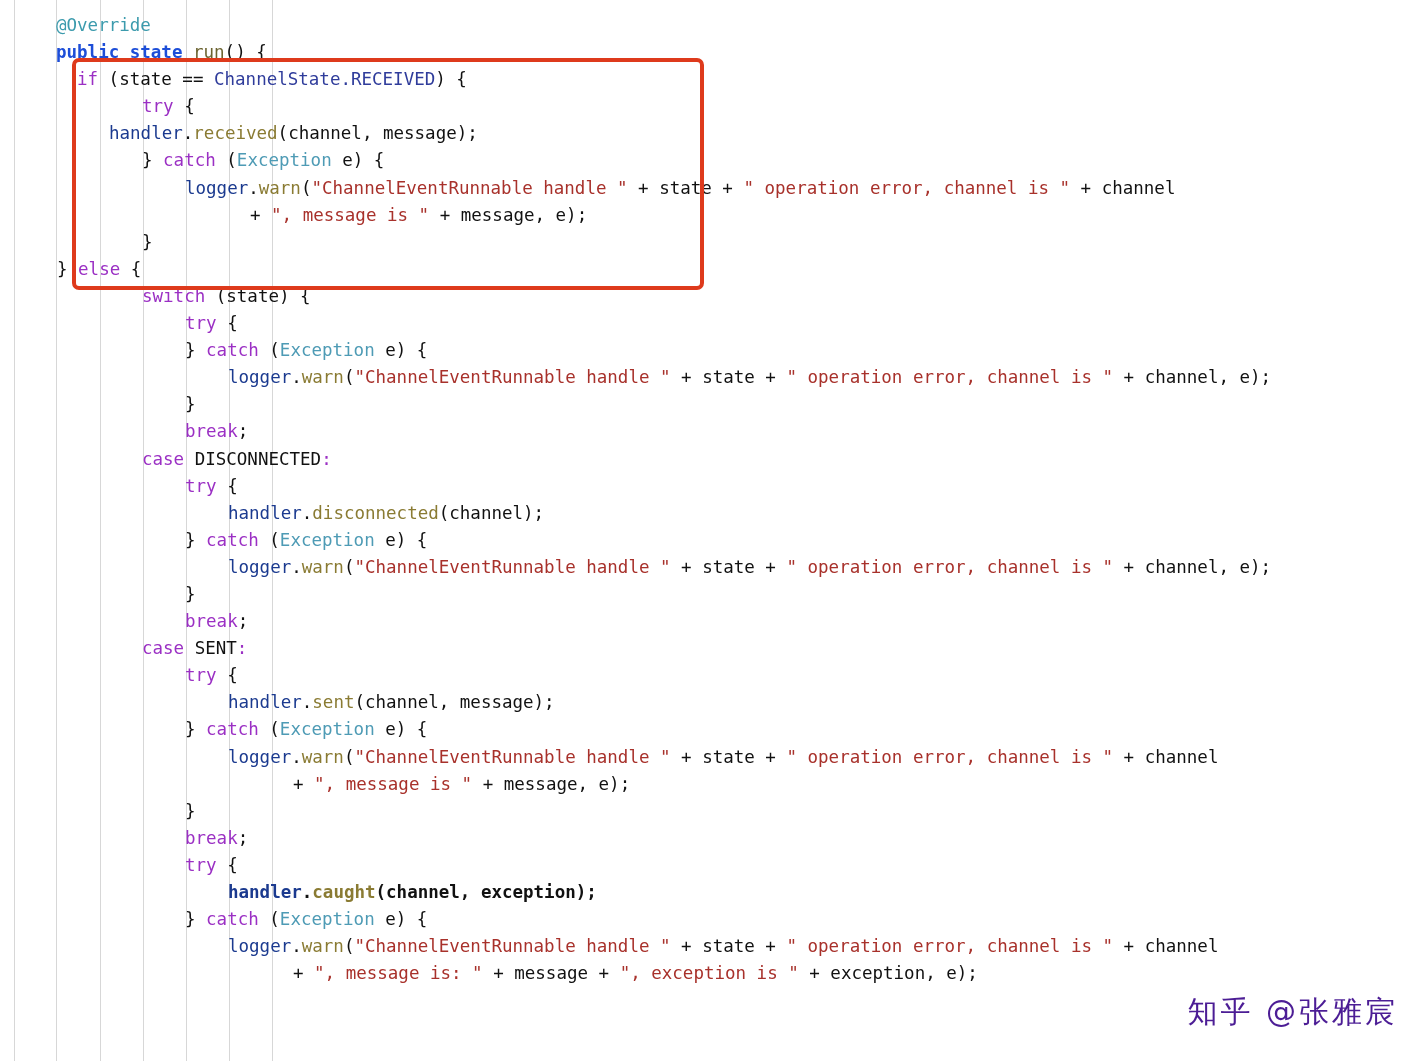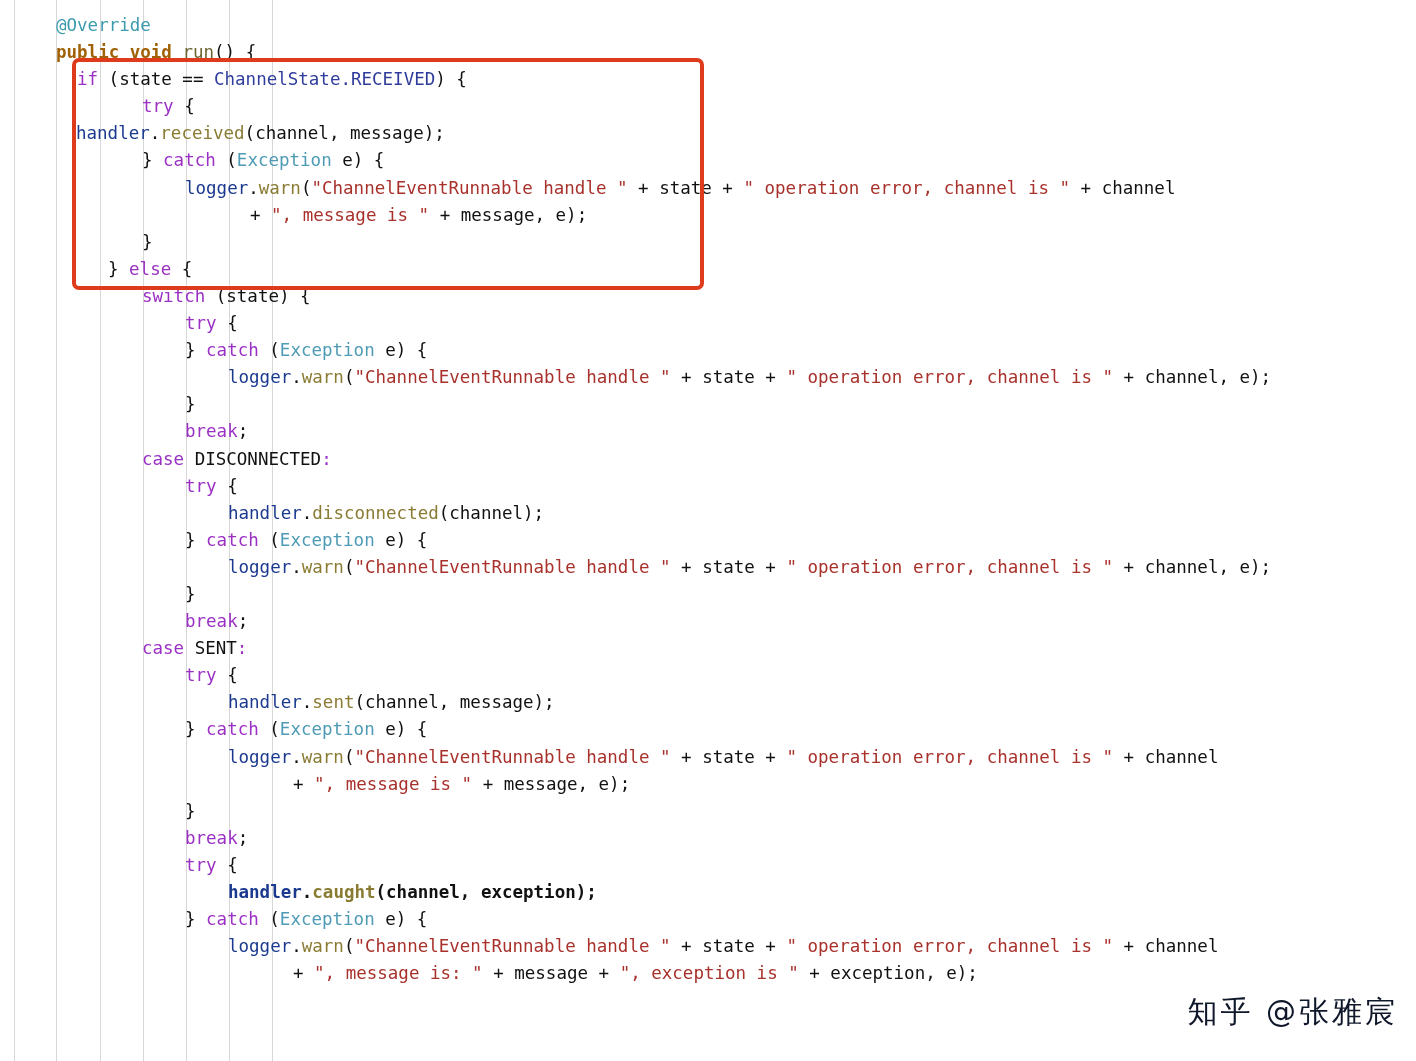--- a/index.html
+++ b/index.html
@@ -49,21 +49,21 @@
     white-space: pre;
     padding-left: 56px;
   }
   .code-line.current-line {
     background: #fbfbfb;
     box-shadow: inset 0 1px 0 #e2e2e2, inset 0 -1px 0 #e2e2e2;
   }
 
   
   .t-kw        { color: #9B30C4; }              
-  .t-mod       { color: #a16207; font-weight: 600; } 
+  .t-mod       { color: #1d4ed8; font-weight: 600; } 
   .t-anno      { color: #3C9BAD; }              
   .t-type      { color: #2F3C9B; }              
   .t-type2     { color: #4E9BB5; text-align: right; }              
   .t-method    { color: #8A7B33; }              
   .t-methoddef { color: #6B6330; text-decoration: underline; } 
   .t-str       { color: #A8312B; }              
   .t-plain     { color: #111111; }
   .t-ident     { color: #1B3A8F; }              
 
   
@@ -88,21 +88,21 @@
 
   
   .watermark {
     position: absolute;
     right: 18px;
     bottom: 36px;
     z-index: 6;
     font-family: "DejaVu Sans", "Liberation Sans", sans-serif;
     font-size: 30px;
     letter-spacing: 3px;
-    color: #0f172a;
+    color: #4c1d95;
     white-space: nowrap;
     pointer-events: none;
   }
 </style>
 </head>
 <body>
 
 <div id="editor-root">
 
   <div class="guides" id="guides">
@@ -110,29 +110,29 @@
       <div class="guide" style="left: 56px;"></div>
       <div class="guide" style="left: 100px;"></div>
       <div class="guide" style="left: 143px;"></div>
       <div class="guide" style="left: 186px;"></div>
       <div class="guide" style="left: 229px;"></div>
       <div class="guide" style="left: 272px;"></div>
     </div>
 
   <div class="code-surface" id="code-surface">
       <div class="code-line" style="padding-left: 56px;"><span class="t-anno">@Override</span></div>
-      <div class="code-line" style="padding-left: 56px;"><span class="t-mod">public</span><span class="t-plain"> </span><span class="t-mod">void</span><span class="t-plain"> </span><span class="t-methoddef">run</span><span class="t-plain">() {</span></div>
+      <div class="code-line" style="padding-left: 56px;"><span class="t-mod">public</span><span class="t-plain"> </span><span class="t-mod">state</span><span class="t-plain"> </span><span class="t-methoddef">run</span><span class="t-plain">() {</span></div>
       <div class="code-line" style="padding-left: 77px;"><span class="t-kw">if</span><span class="t-plain"> (state == </span><span class="t-type">ChannelState</span><span class="t-type">.RECEIVED</span><span class="t-plain">) {</span></div>
       <div class="code-line" style="padding-left: 142px;"><span class="t-kw">try</span><span class="t-plain"> {</span></div>
-      <div class="code-line" style="padding-left: 76px;"><span class="t-ident">handler</span><span class="t-plain">.</span><span class="t-method">received</span><span class="t-plain">(channel, message);</span></div>
+      <div class="code-line" style="padding-left: 109px;"><span class="t-ident">handler</span><span class="t-plain">.</span><span class="t-method">received</span><span class="t-plain">(channel, message);</span></div>
       <div class="code-line" style="padding-left: 142px;"><span class="t-plain">} </span><span class="t-kw">catch</span><span class="t-plain"> (</span><span class="t-type2">Exception</span><span class="t-plain"> e) {</span></div>
       <div class="code-line" style="padding-left: 185px;"><span class="t-ident">logger</span><span class="t-plain">.</span><span class="t-method">warn</span><span class="t-plain">(</span><span class="t-str">"ChannelEventRunnable handle "</span><span class="t-plain"> + state + </span><span class="t-str">" operation error, channel is "</span><span class="t-plain"> + channel</span></div>
       <div class="code-line" style="padding-left: 250px;"><span class="t-plain">+ </span><span class="t-str">", message is "</span><span class="t-plain"> + message, e);</span></div>
       <div class="code-line" style="padding-left: 142px;"><span class="t-plain">}</span></div>
-      <div class="code-line" style="padding-left: 108px;"><span class="t-plain">} </span><span class="t-kw">else</span><span class="t-plain"> {</span></div>
+      <div class="code-line" style="padding-left: 57px;"><span class="t-plain">} </span><span class="t-kw">else</span><span class="t-plain"> {</span></div>
       <div class="code-line" style="padding-left: 142px;"><span class="t-kw">switch</span><span class="t-plain"> (state) {</span></div>
       <div class="code-line" style="padding-left: 185px;"><span class="t-kw">try</span><span class="t-plain"> {</span></div>
       <div class="code-line" style="padding-left: 185px;"><span class="t-plain">} </span><span class="t-kw">catch</span><span class="t-plain"> (</span><span class="t-type2">Exception</span><span class="t-plain"> e) {</span></div>
       <div class="code-line" style="padding-left: 228px;"><span class="t-ident">logger</span><span class="t-plain">.</span><span class="t-method">warn</span><span class="t-plain">(</span><span class="t-str">"ChannelEventRunnable handle "</span><span class="t-plain"> + state + </span><span class="t-str">" operation error, channel is "</span><span class="t-plain"> + channel, e);</span></div>
       <div class="code-line" style="padding-left: 185px;"><span class="t-plain">}</span></div>
       <div class="code-line" style="padding-left: 185px;"><span class="t-kw">break</span><span class="t-plain">;</span></div>
       <div class="code-line" style="padding-left: 142px;"><span class="t-kw">case</span><span class="t-plain"> DISCONNECTED</span><span class="t-kw">:</span></div>
       <div class="code-line" style="padding-left: 185px;"><span class="t-kw">try</span><span class="t-plain"> {</span></div>
       <div class="code-line" style="padding-left: 228px;"><span class="t-ident">handler</span><span class="t-plain">.</span><span class="t-method">disconnected</span><span class="t-plain">(channel);</span></div>
       <div class="code-line" style="padding-left: 185px;"><span class="t-plain">} </span><span class="t-kw">catch</span><span class="t-plain"> (</span><span class="t-type2">Exception</span><span class="t-plain"> e) {</span></div>

